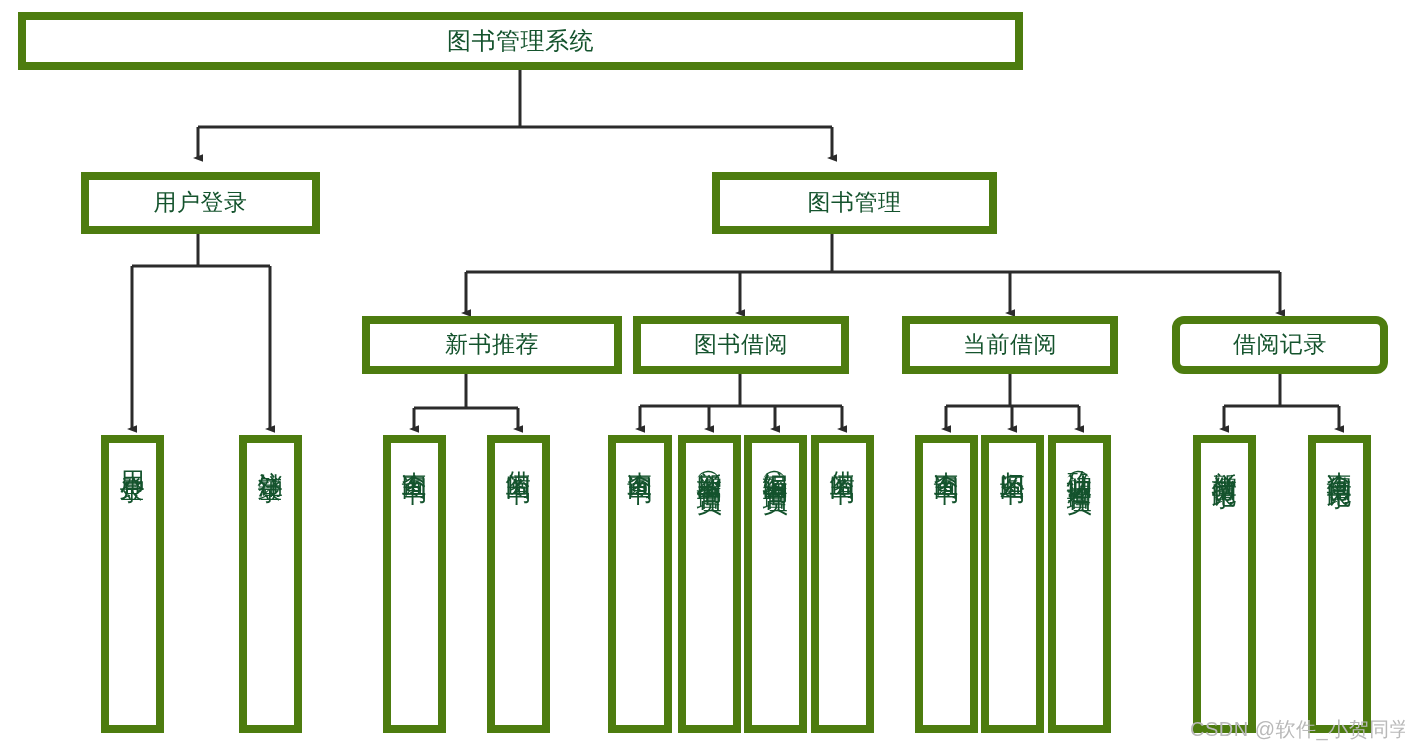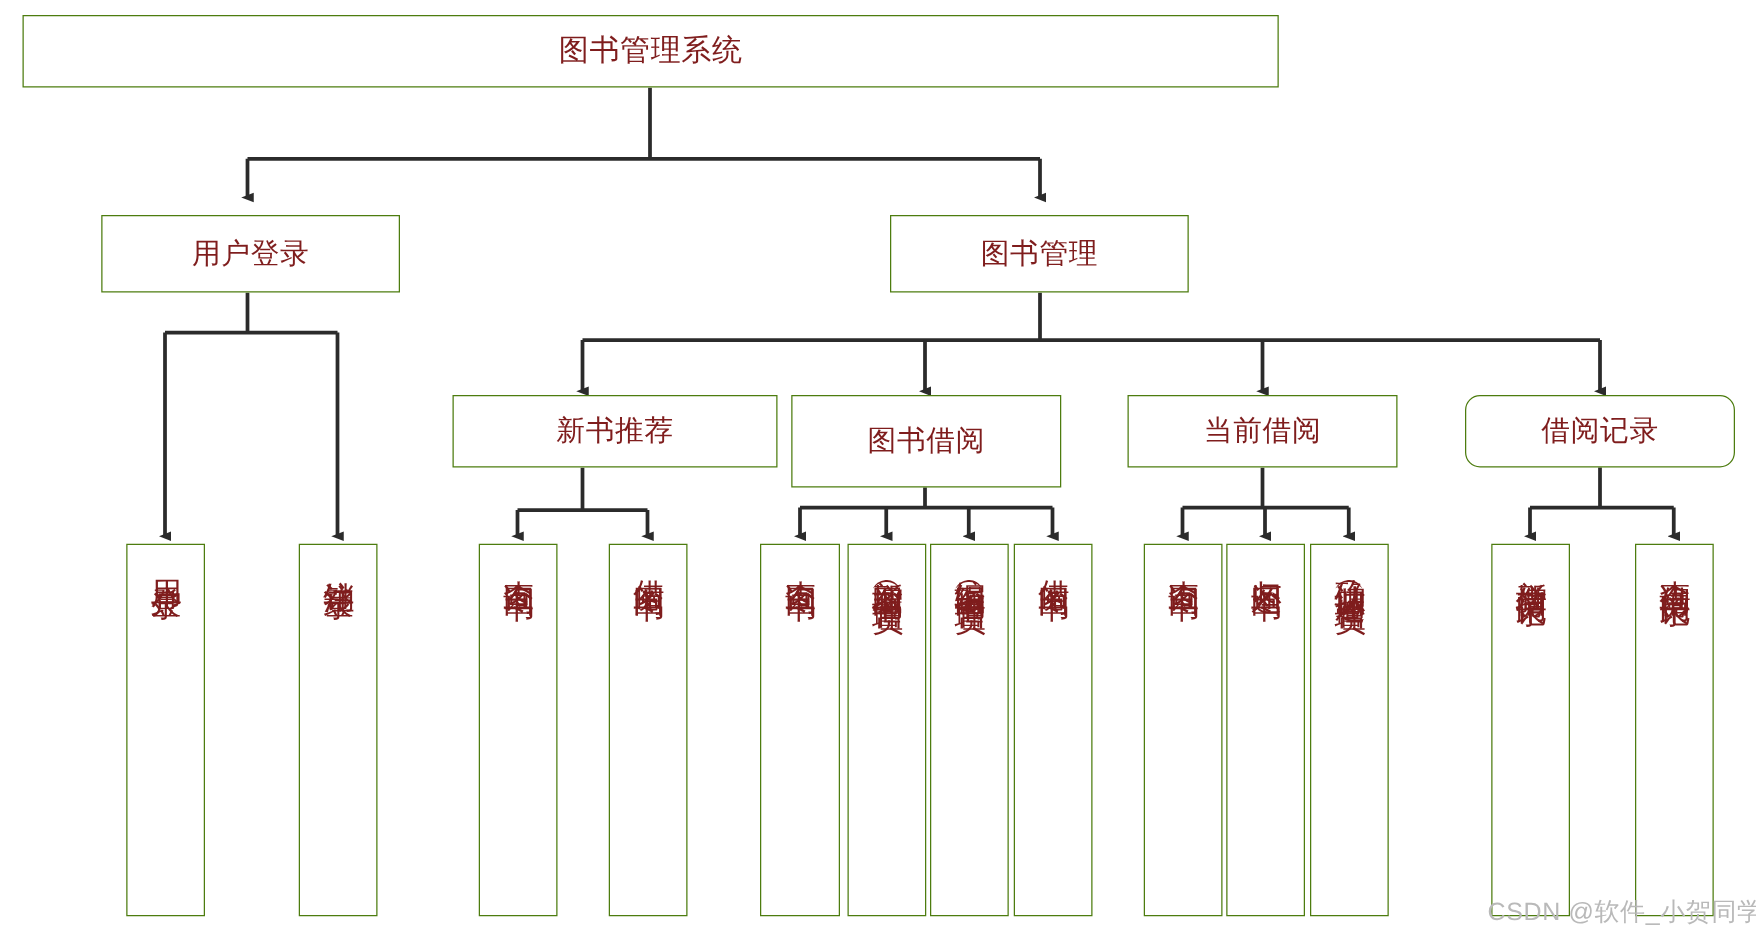--- a/index.html
+++ b/index.html
@@ -22,25 +22,25 @@
     left: 0;
     top: 0;
     width: 1405px;
     height: 747px;
     pointer-events: none;
   }
   .node {
     position: absolute;
     box-sizing: border-box;
     background: #ffffff;
-    border: 1px solid #4d7c0f;
+    border: 8px solid #4d7c0f;
     display: flex;
     align-items: center;
     justify-content: center;
-    color: #7f1d1d;
+    color: #14532d;
   }
   .node .lbl {
     display: block;
     text-align: center;
     line-height: 1.18;
     letter-spacing: 0.5px;
   }
   .node.horiz .lbl {
     writing-mode: horizontal-tb;
     font-size: 23px;
@@ -124,29 +124,29 @@
   </svg>
 
   <div class="node horiz root" style="left:18px; top:12px; width:1005px; height:58px;">
     <span class="lbl">图书管理系统</span>
   </div>
 
   <div class="node horiz" style="left:81px; top:172px; width:239px; height:62px;">
     <span class="lbl">用户登录</span>
   </div>
 
-  <div class="node horiz" style="left:712px; top:172px; width:239px; height:62px;">
+  <div class="node horiz" style="left:712px; top:172px; width:285px; height:62px;">
     <span class="lbl">图书管理</span>
   </div>
 
   <div class="node horiz" style="left:362px; top:316px; width:260px; height:58px;">
     <span class="lbl">新书推荐</span>
   </div>
 
-  <div class="node horiz" style="left:633px; top:316px; width:216px; height:74px;">
+  <div class="node horiz" style="left:633px; top:316px; width:216px; height:58px;">
     <span class="lbl">图书借阅</span>
   </div>
 
   <div class="node horiz" style="left:902px; top:316px; width:216px; height:58px;">
     <span class="lbl">当前借阅</span>
   </div>
 
   <div class="node horiz" style="left:1172px; top:316px; width:216px; height:58px;border-radius:12px;">
     <span class="lbl">借阅记录</span>
   </div>

